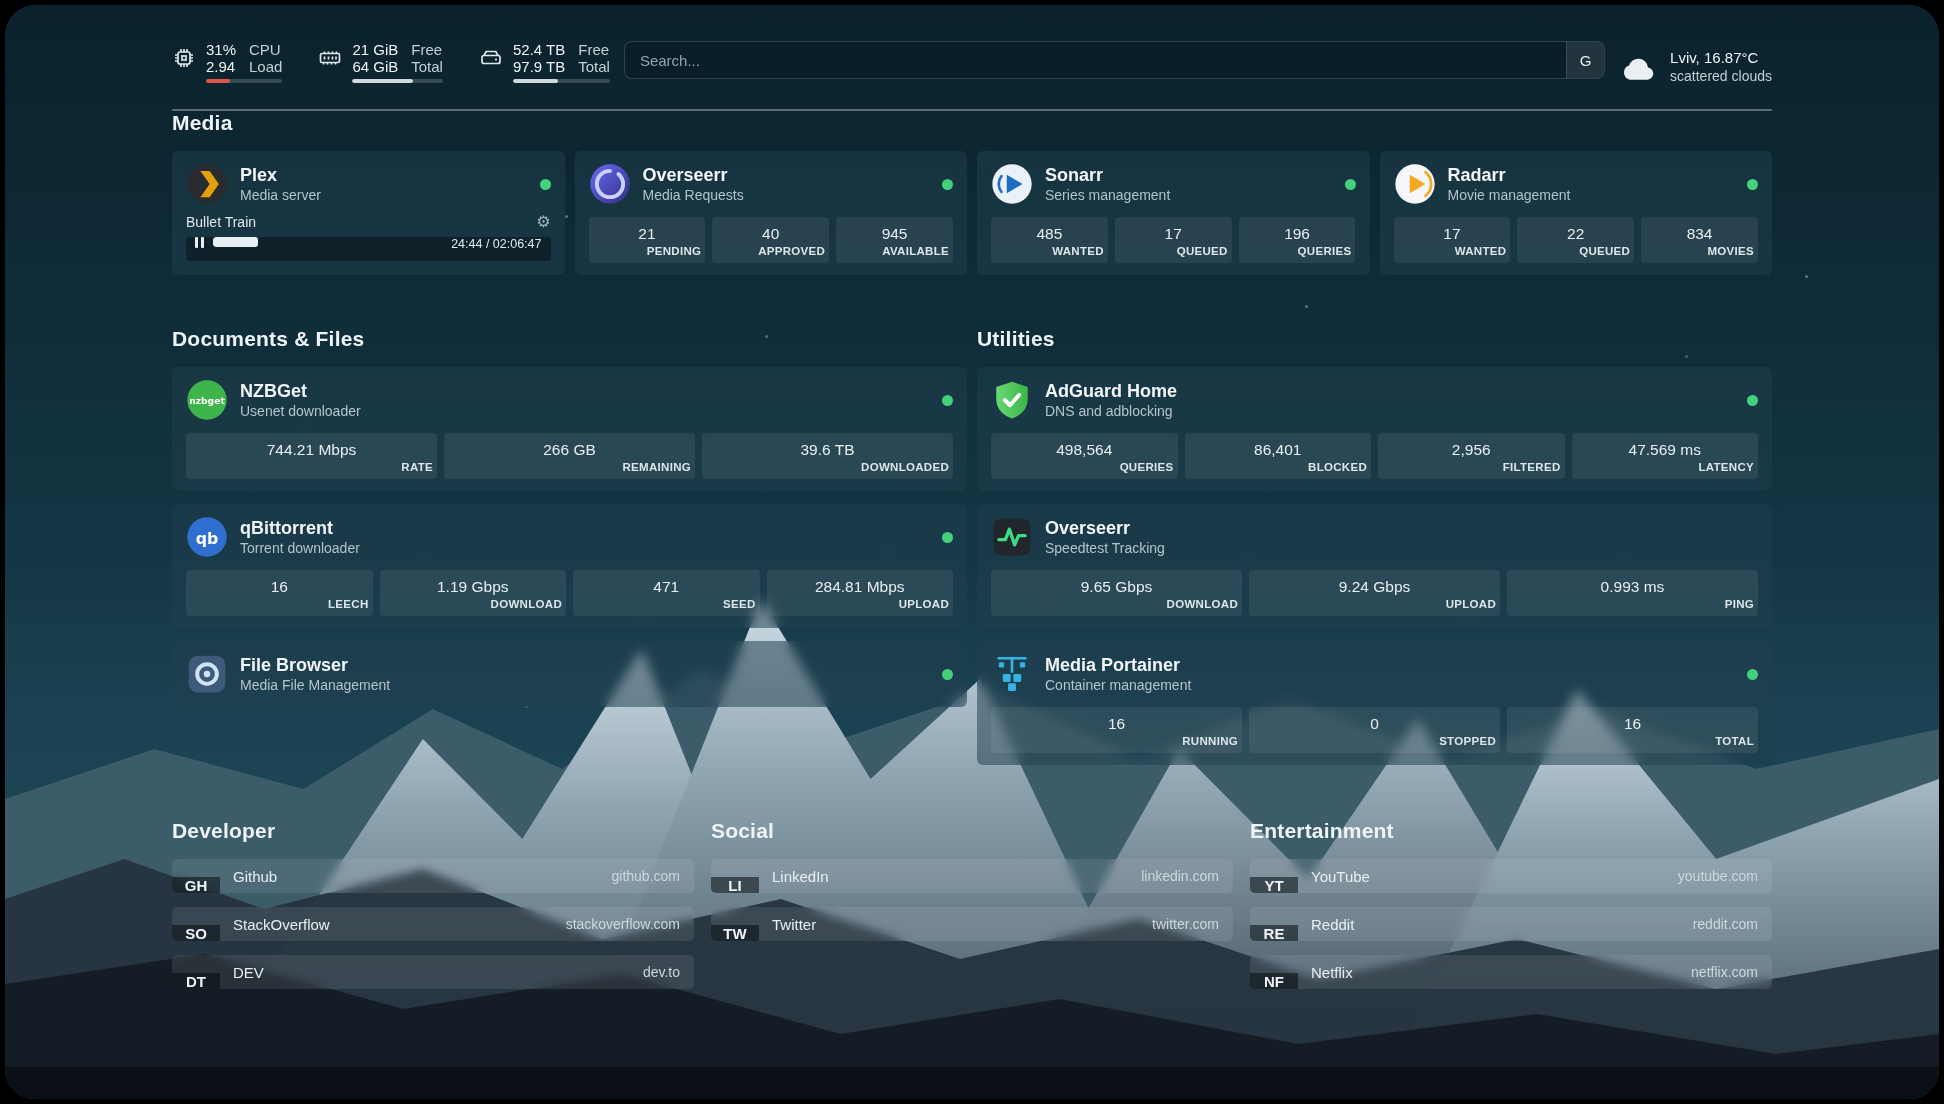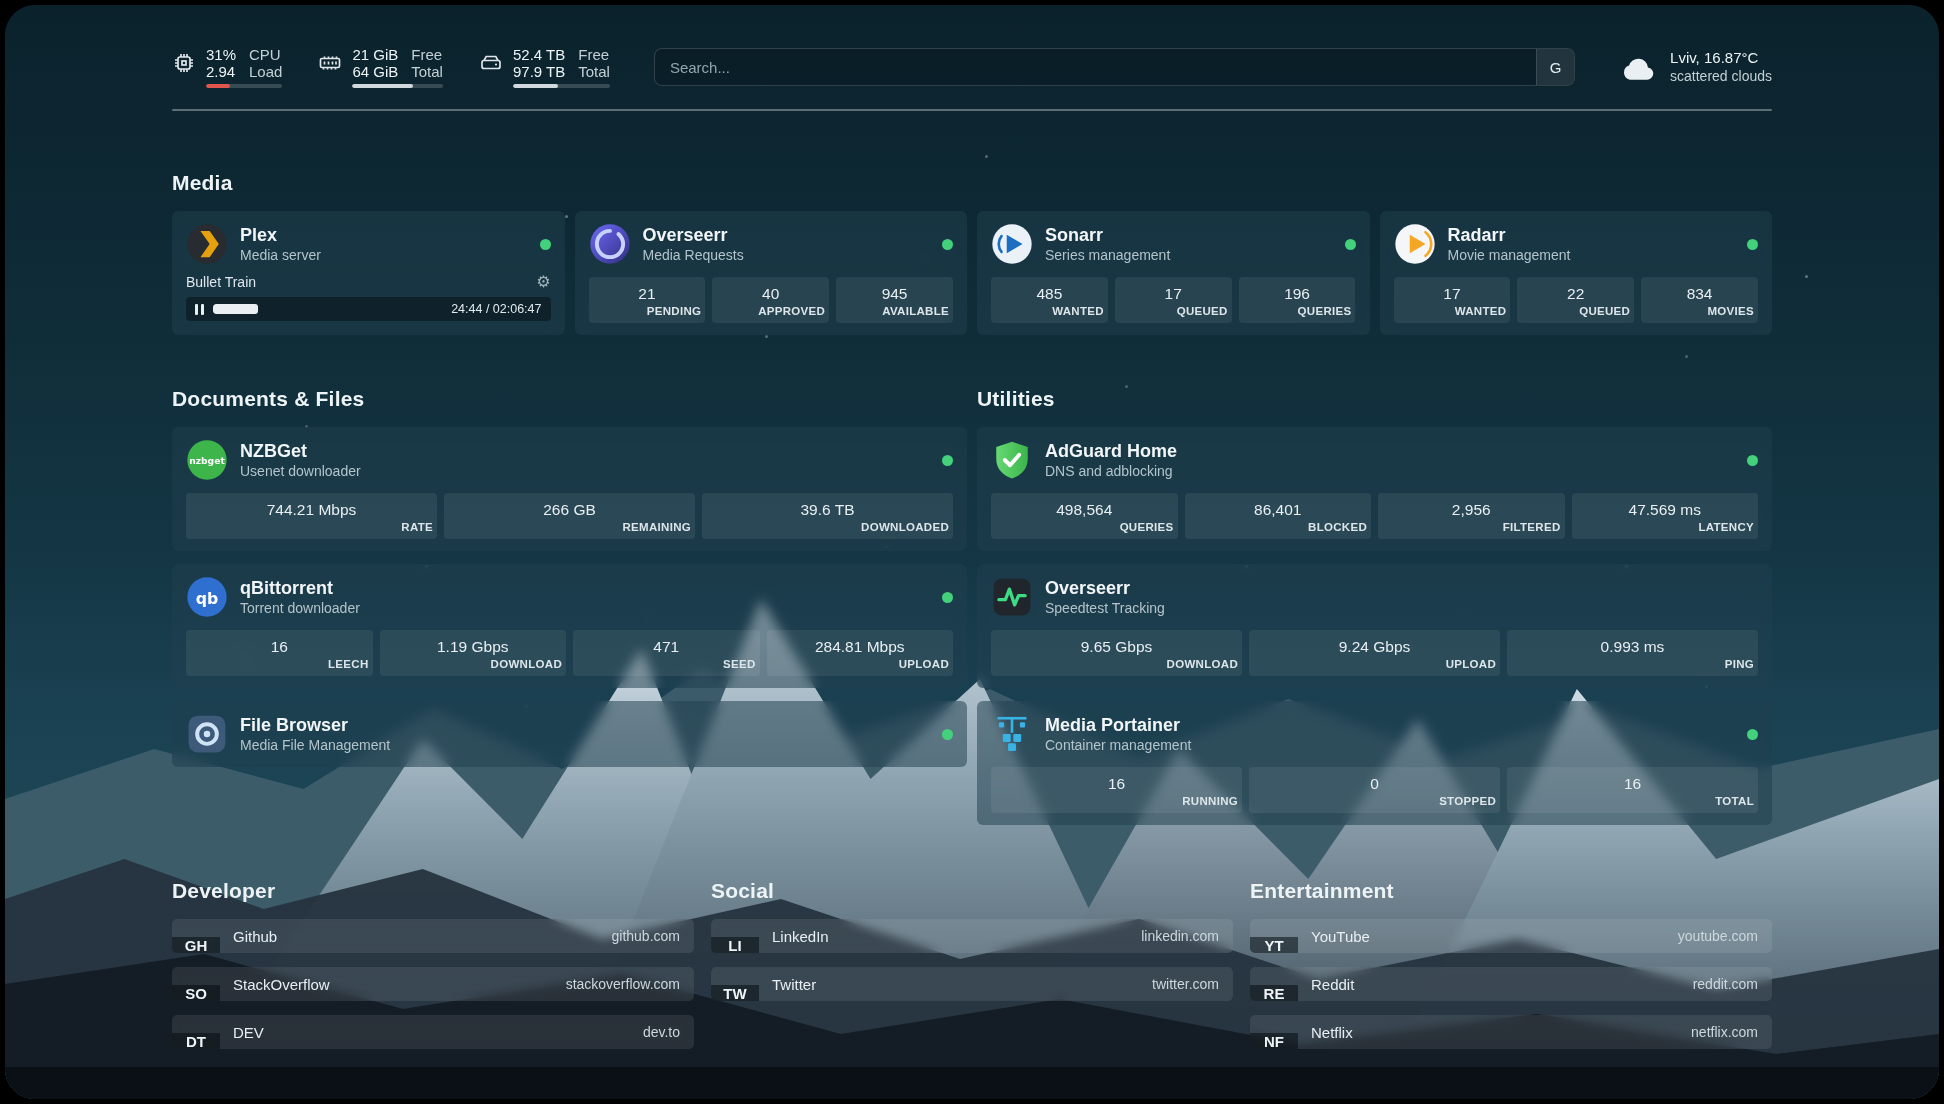--- a/index.html
+++ b/index.html
@@ -16,21 +16,21 @@
           1680px 350px 0 0 rgba(255,255,255,.25), 1800px 270px 0 0 rgba(255,255,255,.35),
           420px 560px 0 0 rgba(255,255,255,.30), 640px 610px 0 0 rgba(255,255,255,.35),
           880px 540px 0 0 rgba(255,255,255,.25), 1040px 600px 0 0 rgba(255,255,255,.30),
           1240px 560px 0 0 rgba(255,255,255,.30), 1460px 610px 0 0 rgba(255,255,255,.25),
           1620px 560px 0 0 rgba(255,255,255,.35), 240px 650px 0 0 rgba(255,255,255,.30),
           520px 700px 0 0 rgba(255,255,255,.25), 1700px 680px 0 0 rgba(255,255,255,.30),
           1380px 720px 0 0 rgba(255,255,255,.25), 980px 150px 0 0 rgba(255,255,255,.30); }
   .content { position: relative; z-index: 2; padding: 36px 167px 0; height: 100%; }
 
   
-  .topbar { display: flex; align-items: center; gap: 30px; height: 52px; }
+  .topbar { display: flex; height: 52px; }
   .resources { display: flex; gap: 36px; }
   .resource { display: flex; align-items: flex-start; gap: 10px; }
   .res-icon { width: 24px; height: 24px; margin-top: 5px; flex: none; }
   .res-icon svg { width: 100%; height: 100%; display: block; }
   .res-grid { display: grid; grid-template-columns: auto auto; column-gap: 13px; font-size: 15px; line-height: 17px; color: #eef4f6; }
   .res-grid .lbl { color: #c3d0d6; }
   .res-bar { margin-top: 4px; height: 4px; border-radius: 2px; background: rgba(255,255,255,0.18); overflow: hidden; }
   .res-bar i { display: block; height: 100%; border-radius: 2px; }
   .search { flex: 1; display: flex; align-items: stretch; height: 38px; margin: 0 14px;
             border: 1px solid rgba(255,255,255,0.16); background: rgba(8,26,34,0.55); border-radius: 8px; overflow: hidden; }
@@ -39,21 +39,21 @@
   .search-btn { width: 38px; background: rgba(255,255,255,0.10); border: none; border-left: 1px solid rgba(255,255,255,0.12);
                 color: #e6eef2; font-size: 15px; cursor: pointer; font-family: inherit; }
   .weather { display: flex; align-items: center; gap: 13px; color: #eef4f6; font-size: 15px; line-height: 19px; }
   .weather-icon { width: 38px; height: 30px; flex: none; }
   .weather-icon svg { width: 100%; height: 100%; display: block; }
   .weather-cond { color: #c3d0d6; font-size: 14px; }
   .divider { height: 2px; background: rgba(223,235,240,0.38); margin-top: 16px; border-radius: 1px; }
 
   
   .section-title { margin: 0; font-size: 21px; font-weight: 600; color: #eef4f6; letter-spacing: .2px; }
-  .section-media { margin-top: 60px; }
+  .section-media { }
   .grid4 { margin-top: 16px; display: grid; grid-template-columns: repeat(4, 1fr); gap: 10px; }
   .two-col { margin-top: 52px; display: grid; grid-template-columns: 1fr 1fr; gap: 10px; align-items: start; }
   .col-cards { display: flex; flex-direction: column; gap: 13px; margin-top: 16px; }
 
   .card { background: rgba(33,63,78,0.52); border-radius: 6px; padding: 12px 14px; backdrop-filter: blur(6px); }
   .card-head { display: flex; align-items: center; gap: 12px; }
   .svc-icon { width: 42px; height: 42px; flex: none; }
   .svc-icon svg { width: 100%; height: 100%; display: block; }
   .svc-title { font-size: 18px; font-weight: 600; color: #f2f6f8; line-height: 22px; }
   .svc-sub { font-size: 14px; color: #b4c4cb; line-height: 18px; }
@@ -61,21 +61,21 @@
   .stats { display: flex; gap: 7px; margin-top: 12px; }
   .stat { flex: 1; background: rgba(255,255,255,0.075); border-radius: 4px; text-align: center; padding: 7px 4px 6px; }
   .stat-value { font-size: 15.5px; color: #e9eff2; line-height: 19px; }
   .stat-label { font-size: 11.5px; font-weight: 700; color: #dde6ea; letter-spacing: .3px; margin-top: 2px; text-align: right; }
 
   
   .now-title-row { display: flex; align-items: center; margin-top: 9px; }
   .now-title { font-size: 14px; color: #dfe8ec; }
   .gear { margin-left: auto; color: #9fb2ba; font-size: 16px; line-height: 1; cursor: pointer; font-family: "DejaVu Sans", sans-serif; }
   .now-bar { margin-top: 7px; height: 24px; background: rgba(0,0,0,0.35); border-radius: 4px;
-             display: flex; align-items: center; gap: 9px; padding: 0 9px; }
+             display: flex; gap: 9px; padding: 0 9px; }
   .pause-icon { display: flex; gap: 3px; cursor: pointer; }
   .pause-icon i { width: 3px; height: 11px; background: #e9eff2; border-radius: 1px; }
   .track { flex: 1; height: 10px; position: relative; border-radius: 3px; overflow: hidden; }
   .fill { position: absolute; left: 0; top: 0; bottom: 0; border-radius: 3px; background: #e9eff2; }
   .now-time { font-size: 12.5px; color: #e2eaee; white-space: nowrap; }
 
   
   .bookmarks { margin-top: 54px; display: grid; grid-template-columns: repeat(3, 1fr); gap: 17px; }
   .bm-list { margin-top: 16px; display: flex; flex-direction: column; gap: 14px; }
   .bm-row { display: flex; align-items: stretch; height: 34px; background: rgba(255,255,255,0.09);

